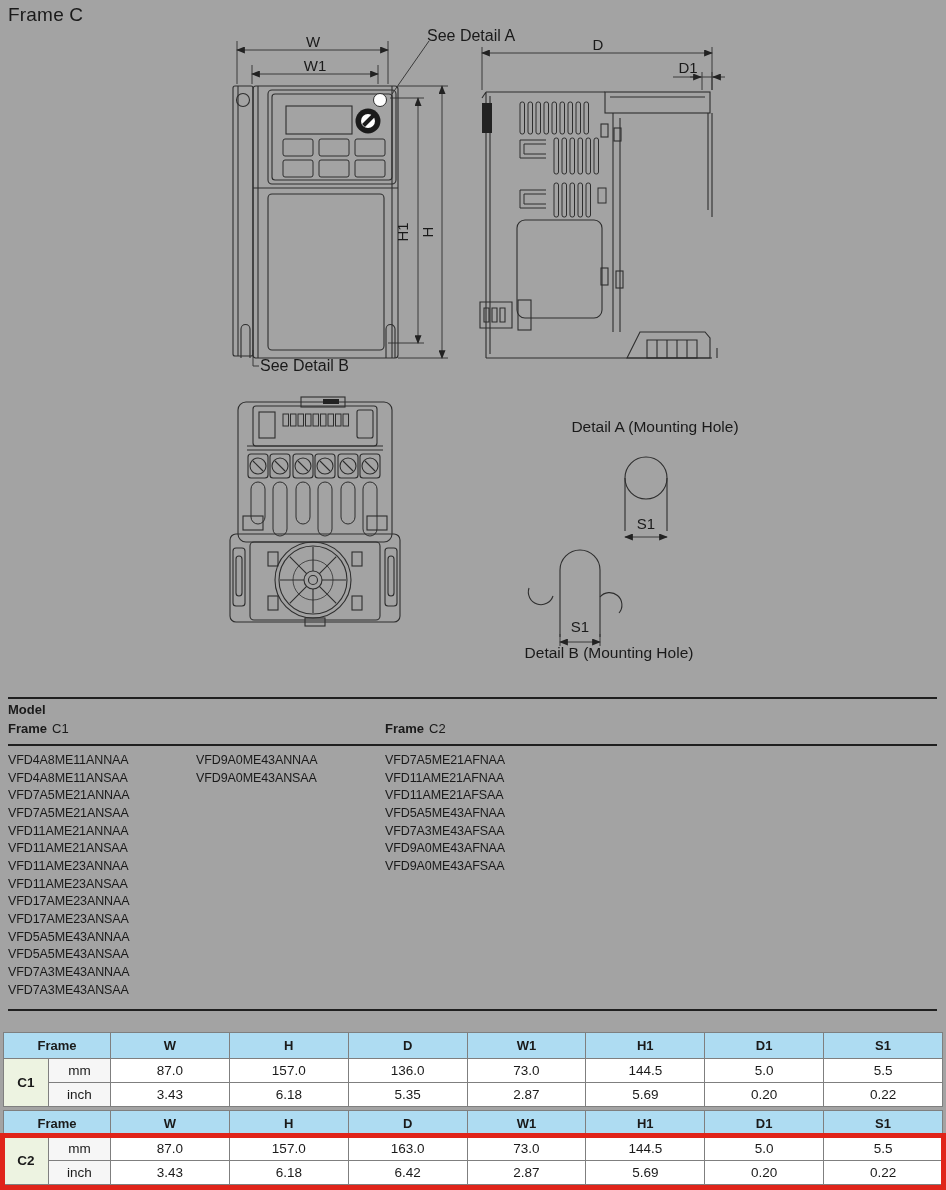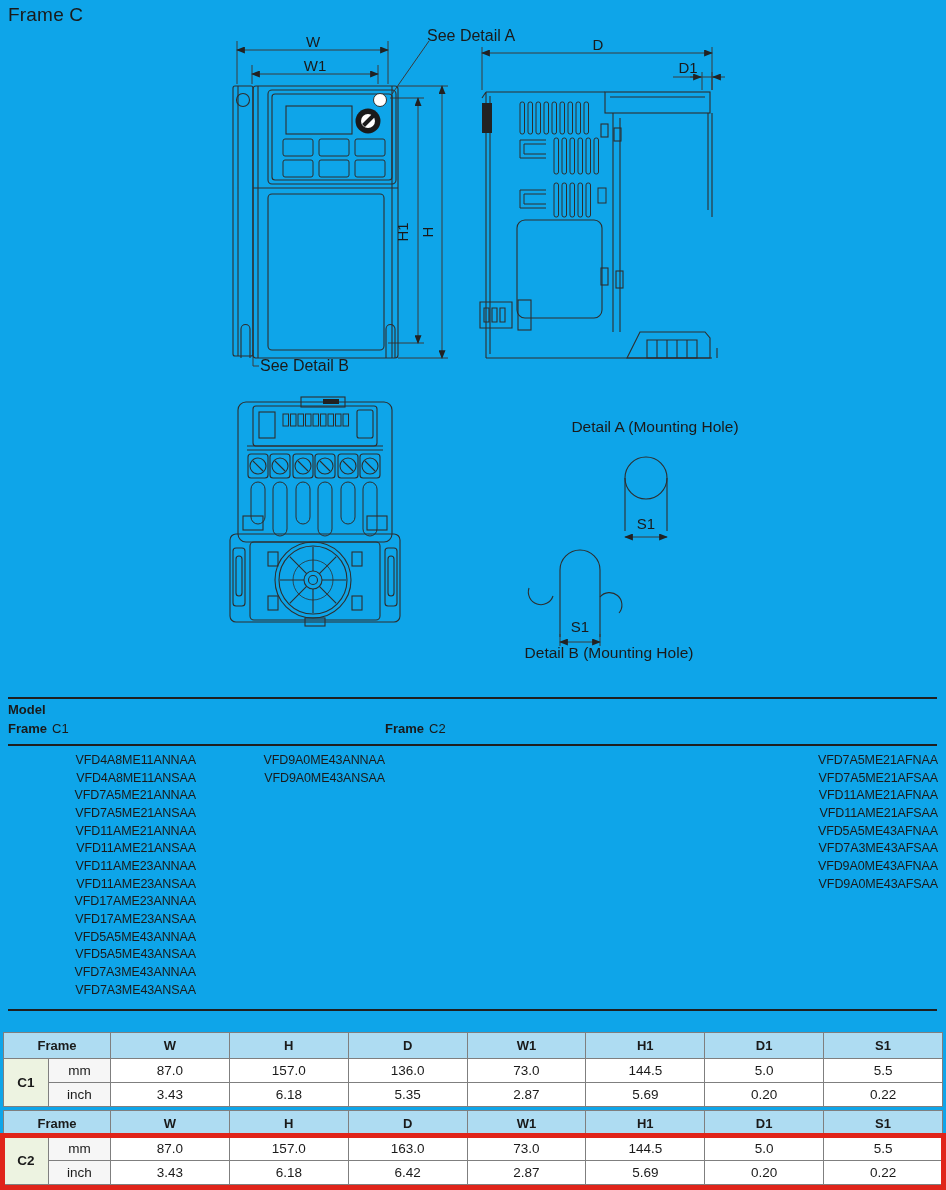--- a/index.html
+++ b/index.html
@@ -1,30 +1,30 @@
 <!DOCTYPE html>
 <html style="--header-blue: #aedcf2; --frame-green: #edf3e1; --unit-gray: #f6f6f6; --highlight-red: #e0241a;"><head>
 <meta charset="utf-8">
 <style>
   html,body{margin:0;padding:0;background:#fff;}
-  .page{position:relative;width:946px;height:1190px;background:#0ea5e9;overflow:hidden;
+  .page{position:relative;width:946px;height:1190px;background:#a3a3a3;overflow:hidden;
         font-family:"Liberation Sans",sans-serif;color:#1a1a1a;}
   .abs{position:absolute;}
   .page-title{left:8px;top:4px;font-size:19px;letter-spacing:.2px;}
   .callout{font-size:16px;}
   .detail-title{font-size:15.5px;text-align:center;}
   svg{display:block;}
   svg text{font-family:"Liberation Sans",sans-serif;font-size:15px;fill:#1a1a1a;}
   .rule{position:absolute;left:8px;right:9px;background:#1f1f1f;}
   .model-label{position:absolute;left:8px;top:702px;font-size:13px;font-weight:bold;}
   .frame-label{position:absolute;top:721px;font-size:13px;}
   .frame-label .bold{font-weight:bold;}
   .frame-label .reg{margin-left:5px;}
   .model-cols{position:absolute;left:8px;right:8px;top:752px;display:flex;}
-  .model-col{font-size:12.5px;line-height:17.65px;letter-spacing:-0.1px;text-align:right;}
+  .model-col{font-size:12.5px;line-height:17.65px;letter-spacing:-0.1px;}
   .model-col.c1a{width:188px;}
   .model-col.c1b{width:189px;}
   .model-col.c2a{flex:1;}
   .table-wrap{position:absolute;left:3px;right:3px;}
   table.dim{width:100%;border-collapse:collapse;table-layout:fixed;}
   table.dim th,table.dim td{border:1px solid #7f7f7f;text-align:center;padding:0;}
   table.dim thead th{background:var(--header-blue);font-size:13px;font-weight:bold;height:25px;}
   table.dim tbody td{font-size:13.5px;height:23px;background:#fff;}
   td.frame-cell{background:var(--frame-green)!important;font-weight:bold;font-size:13.5px;}
   td.unit-cell{background:var(--unit-gray)!important;font-weight:normal;font-size:12.5px;}
@@ -291,21 +291,20 @@
         <div class="model-line">VFD5A5ME43ANSAA</div>
         <div class="model-line">VFD7A3ME43ANNAA</div>
         <div class="model-line">VFD7A3ME43ANSAA</div>
       </div>
     <div class="model-col c1b">
         <div class="model-line">VFD9A0ME43ANNAA</div>
         <div class="model-line">VFD9A0ME43ANSAA</div>
       </div>
     <div class="model-col c2a">
         <div class="model-line">VFD7A5ME21AFNAA</div>
-        <div class="model-line">VFD7A5ME21AFSAA</div>
         <div class="model-line">VFD11AME21AFNAA</div>
         <div class="model-line">VFD11AME21AFSAA</div>
         <div class="model-line">VFD5A5ME43AFNAA</div>
         <div class="model-line">VFD7A3ME43AFSAA</div>
         <div class="model-line">VFD9A0ME43AFNAA</div>
         <div class="model-line">VFD9A0ME43AFSAA</div>
       </div>
   </div>
 
   <div class="rule" style="top:1009px;height:1.5px"></div>

